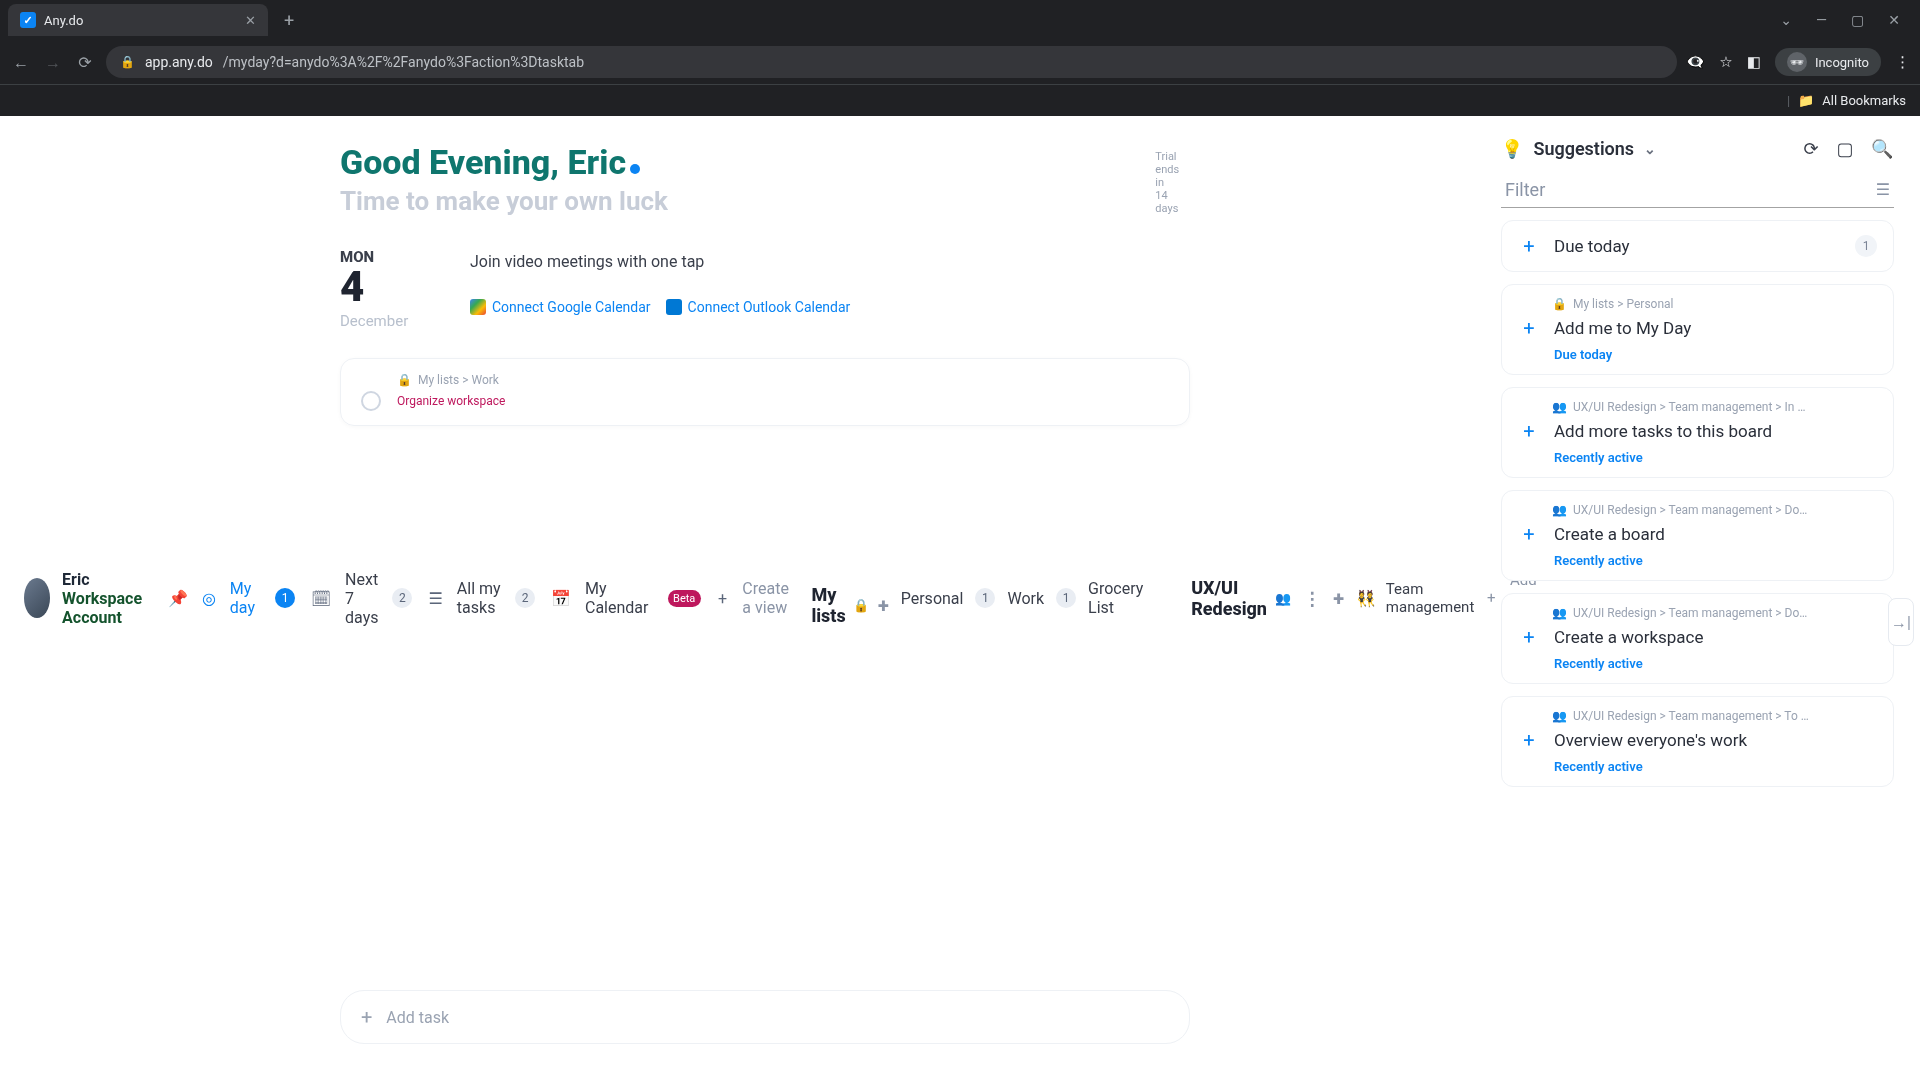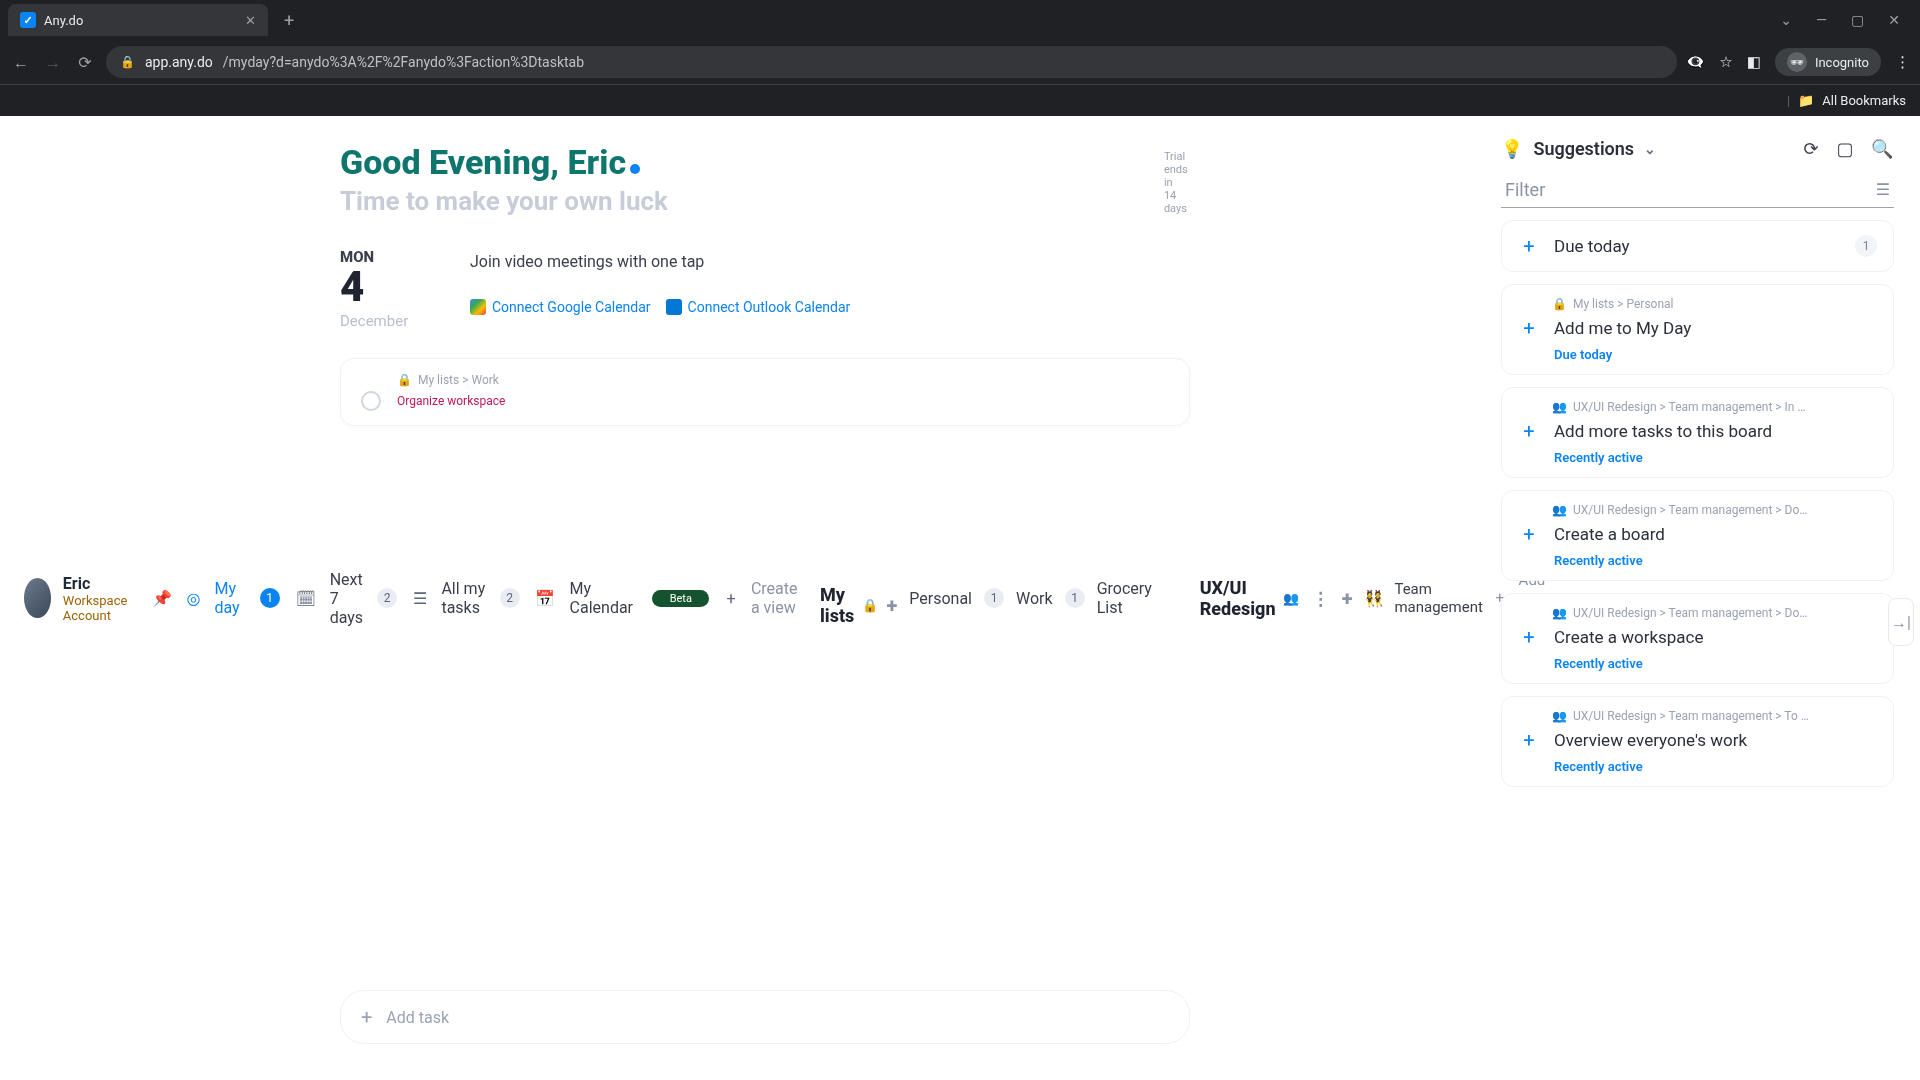--- a/index.html
+++ b/index.html
@@ -29,30 +29,30 @@
 .bookmarks-bar .folder-icon { color: #f2c94c; }
 
 
 .app { display: flex; height: calc(1080px - 116px); background: #fff; }
 
 
 .sidebar { width: 300px; padding: 18px 12px 18px 18px; border-right: 1px solid transparent; display: flex; flex-direction: row; }
 .profile { display: flex; align-items: center; gap: 12px; padding: 4px 6px; position: relative; }
 .avatar { width: 40px; height: 40px; border-radius: 50%; background: linear-gradient(135deg,#6b7a8f,#3a4756); }
 .profile-text .name { font-weight: 700; font-size: 16px; color: #1f2937; }
-.profile-text .subtitle { font-size: 13px; color: #a16207; }
+.profile-text .subtitle { font-size: 16px; color: #14532d; font-weight: bold; }
 .pin-icon { margin-left: auto; color: #2f80ed; font-size: 16px; }
 
 .nav-item { display: flex; align-items: center; gap: 14px; padding: 10px 8px; border-radius: 8px; font-size: 16px; color: #3a3f4b; cursor: pointer; }
 .nav-item .icon { width: 20px; text-align: center; color: #5b667a; }
 .nav-item.active { color: #0b84f3; }
 .nav-item.active .icon { color: #0b84f3; }
 .badge { background: #e9edf3; color: #5b667a; border-radius: 999px; min-width: 20px; height: 20px; font-size: 12px; display: inline-flex; align-items: center; justify-content: center; padding: 0 6px; }
 .badge.blue { background: #0b84f3; color: #fff; }
-.badge.beta { background: #14532d; color: #fff; font-size: 11px; border-radius: 10px; padding: 2px 20px; height: auto; }
+.badge.beta { background: #be185d; color: #fff; font-size: 11px; border-radius: 10px; padding: 2px 8px; height: auto; }
 
 .section-header { display: flex; align-items: center; gap: 8px; padding: 22px 6px 8px; font-weight: 800; font-size: 18px; color: #1f2430; }
 .section-header .plus { margin-left: auto; color: #8a94a6; cursor: pointer; font-size: 20px; }
 .section-header .lock-icon { color: #b0b8c6; font-size: 13px; }
 
 .list-item { display: flex; align-items: center; gap: 12px; padding: 10px 6px; font-size: 16px; color: #3a3f4b; cursor: pointer; }
 .trial { font-size: 11px; color: #9aa3b2; padding: 16px 6px 2px; }
 .ws-header { display: flex; align-items: center; gap: 8px; padding: 4px 6px; font-weight: 800; font-size: 18px; color: #1f2430; }
 .ws-header .people-icon { color: #b0b8c6; font-size: 13px; }
 .ws-header .more { color: #8a94a6; cursor: pointer; padding: 0 4px; }

